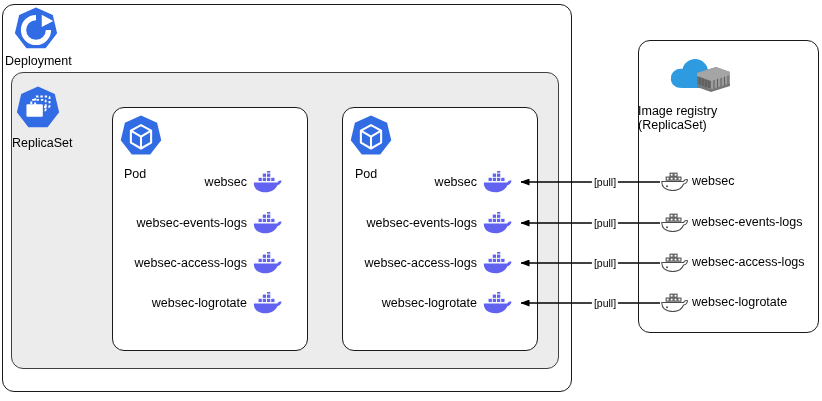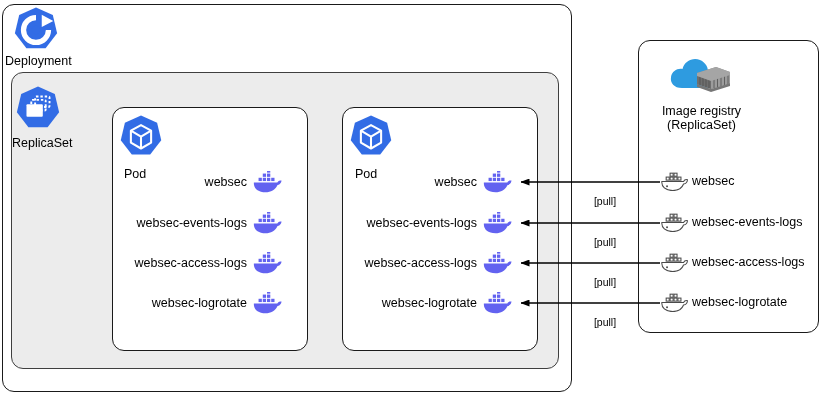--- a/index.html
+++ b/index.html
@@ -56,25 +56,23 @@
     font-size: 12.5px;
     color: #000000;
     white-space: nowrap;
     line-height: 1.15;
   }
   .cap-deployment { left: 5px;  top: 54px; }
   .cap-replicaset { left: 12px; top: 136px; text-align: right; }
   .cap-pod-a { left: 124px; top: 167px; }
   .cap-pod-b { left: 355px; top: 167px; }
   .cap-registry {
-    left: 600px; top: 104px;
+    left: 638px; top: 104px;
     width: 181px;
-    text-align: center;
     white-space: normal;
-    padding-left: 11px;
   }
 
   
   .k8s-icon { position: absolute; }
   .ico-deployment { left: 12px; top: 6px;  width: 48px; height: 48px; }
   .ico-replicaset { left: 14px; top: 85px; width: 48px; height: 48px; }
   .ico-pod-a { left: 118px; top: 114px; width: 46px; height: 46px; }
   .ico-pod-b { left: 348px; top: 114px; width: 46px; height: 46px; }
 
   
@@ -127,21 +125,20 @@
     pointer-events: none;
   }
   .pull-tag {
     position: absolute;
     font-size: 10.5px;
     color: #000000;
     background: #ffffff;
     padding: 0 2px;
     white-space: nowrap;
     transform: translate(-50%, -50%);
-    margin-top: 19px;
   }
 </style>
 </head>
 <body>
 
 <div id="canvas">
 
   <div class="box box-deployment"></div>
 
   <svg class="k8s-icon ico-deployment" viewBox="0 0 100 100">

